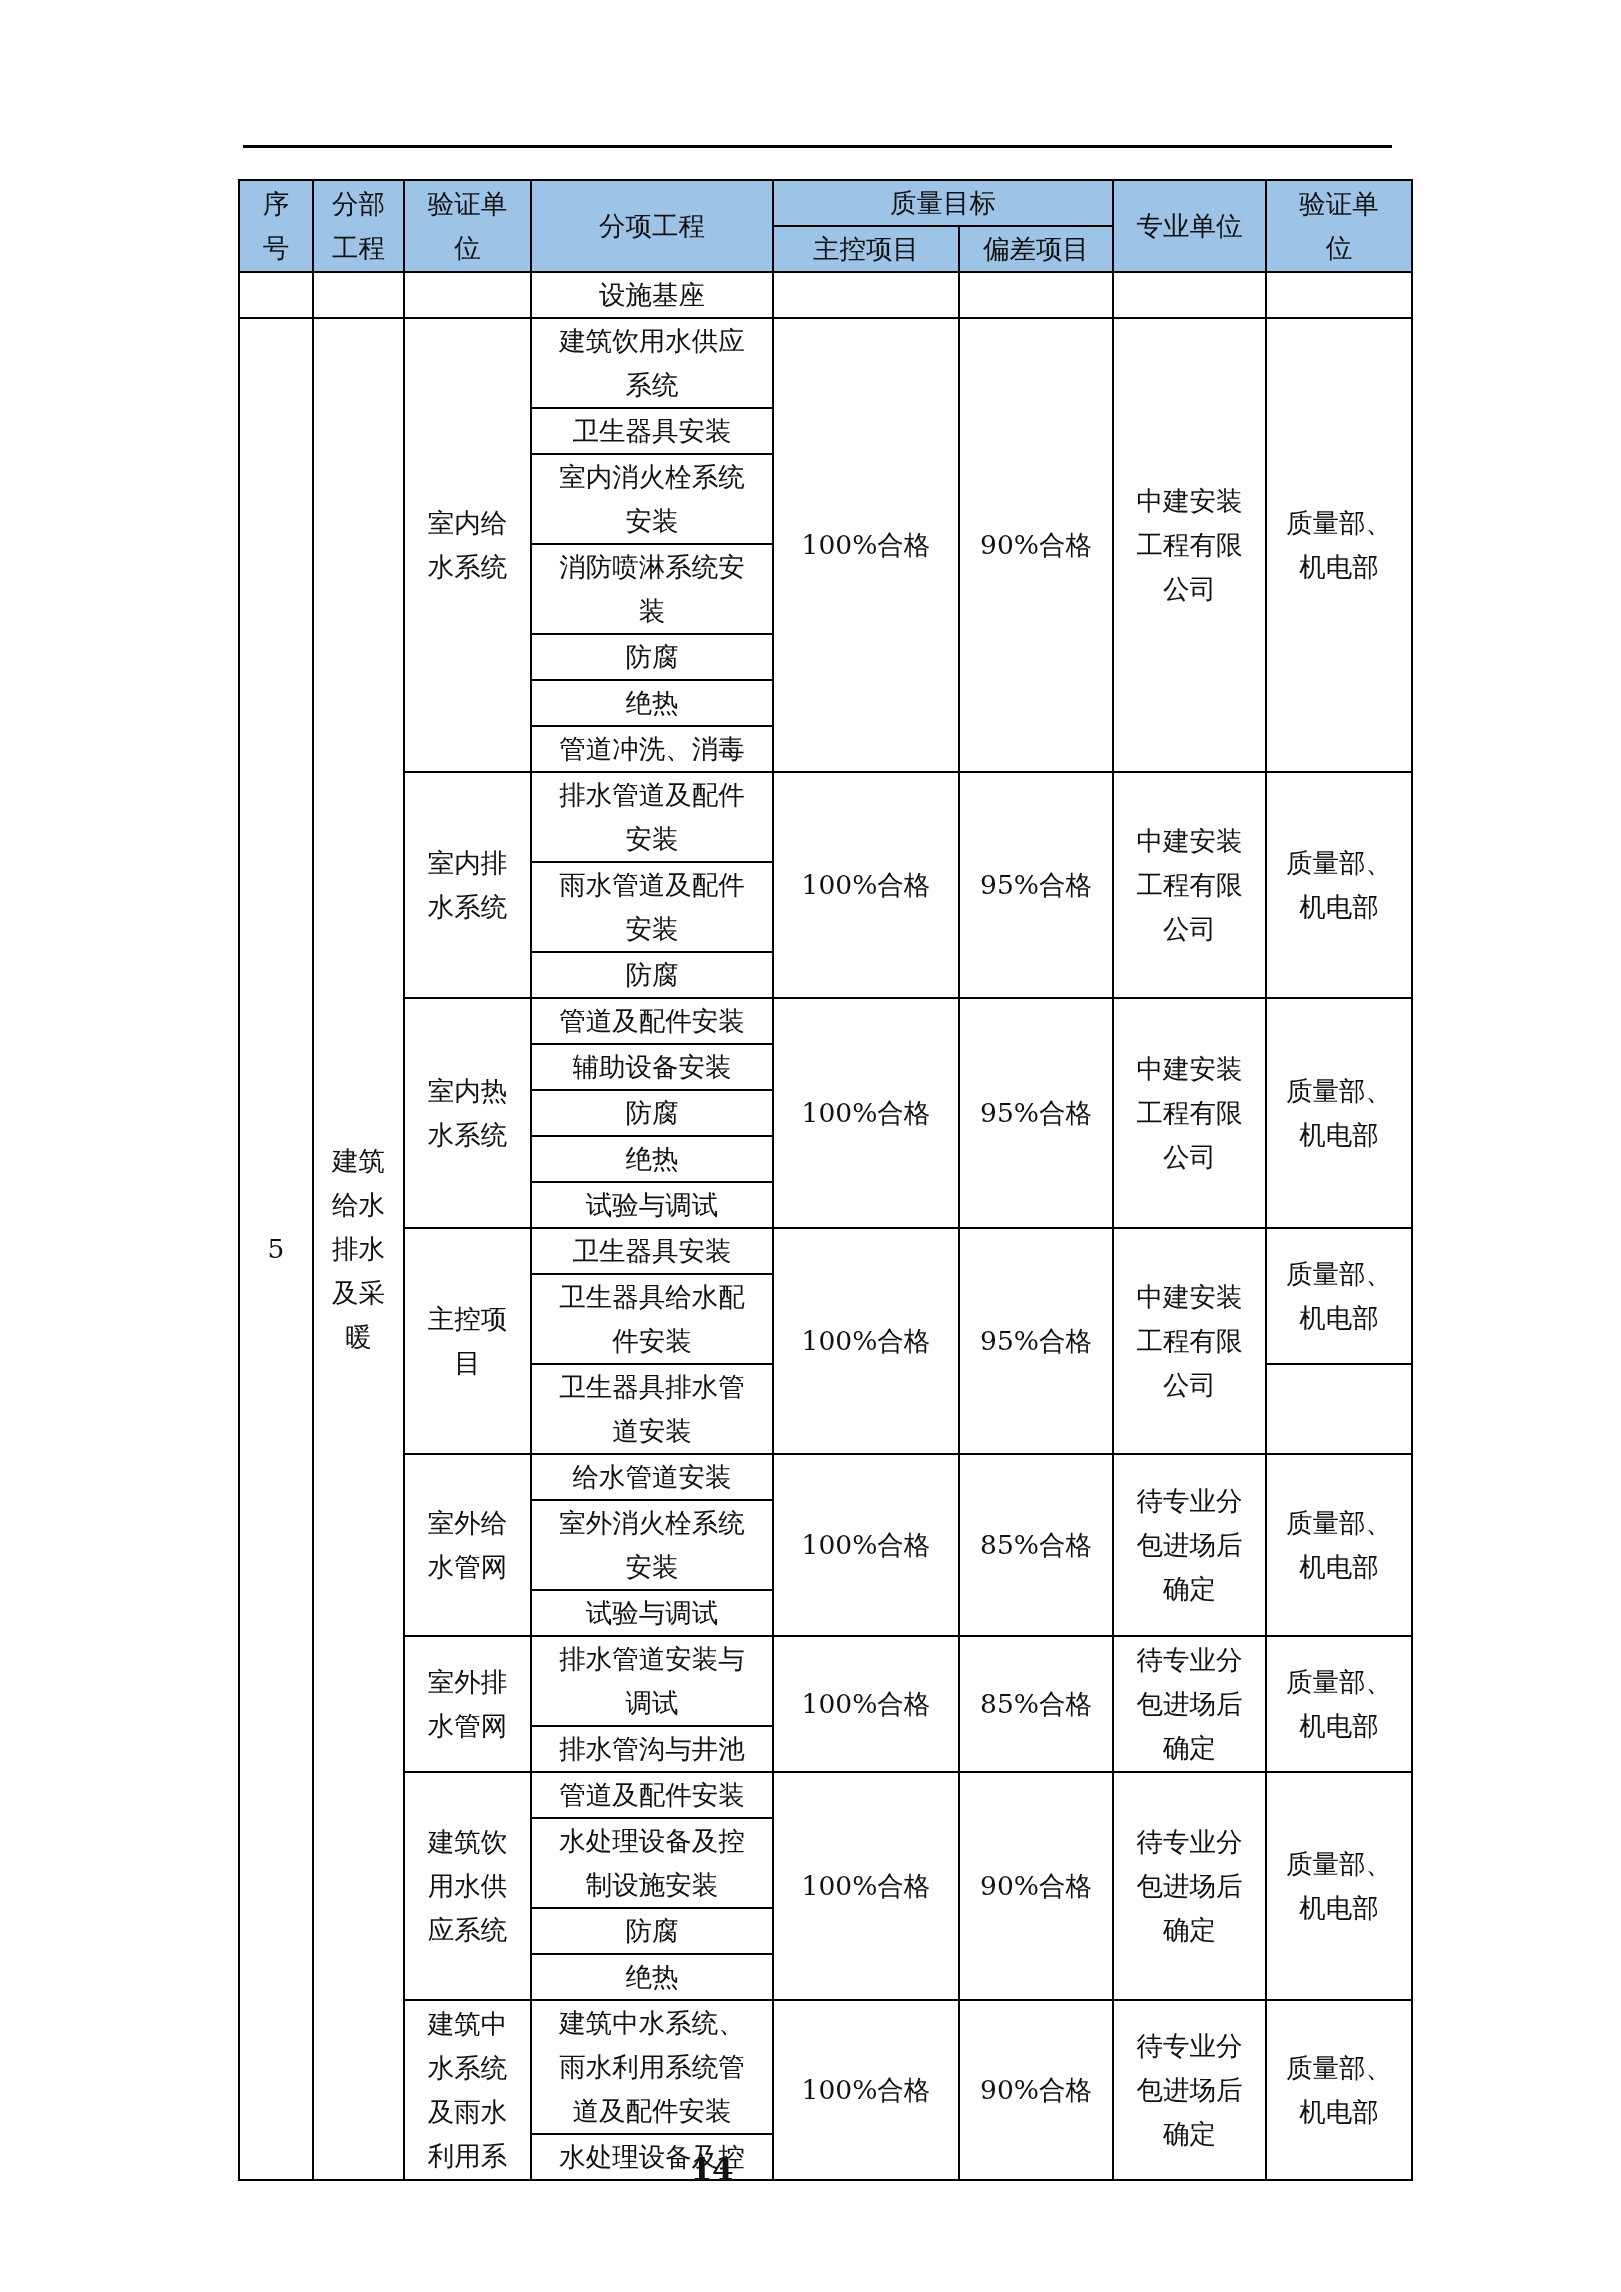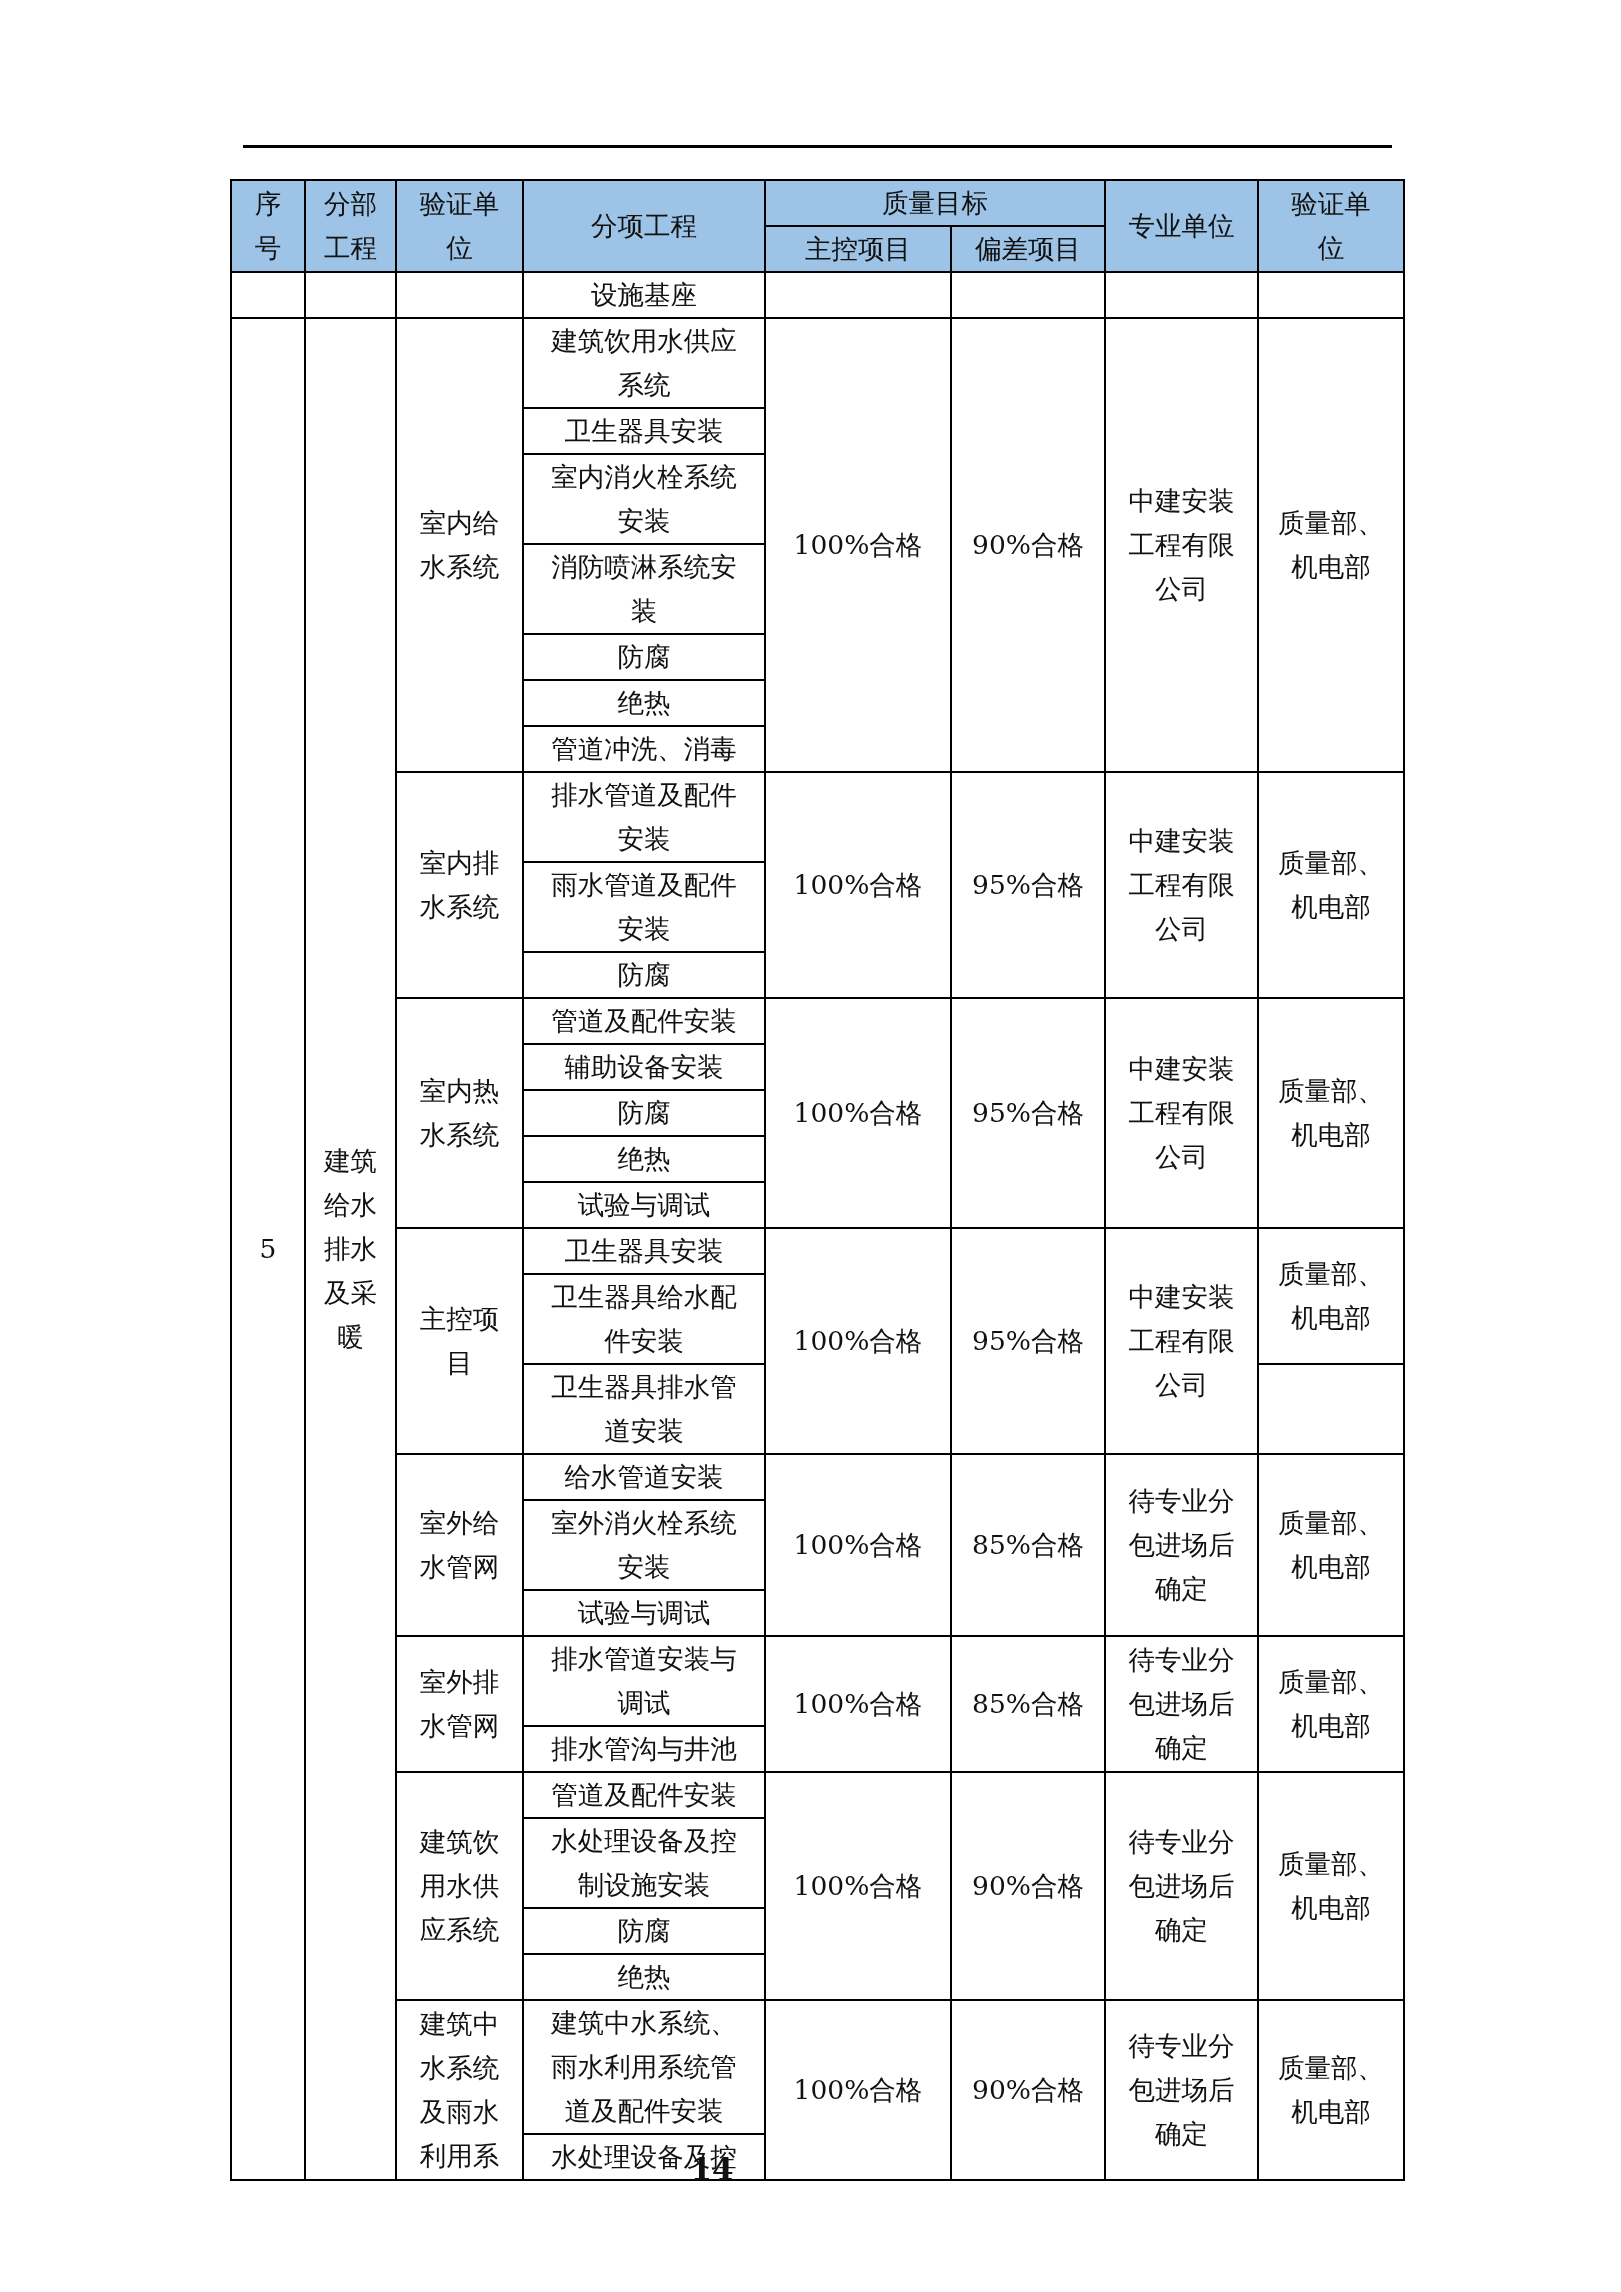--- a/index.html
+++ b/index.html
@@ -1,18 +1,18 @@
 <!DOCTYPE html>
 <html><head>
 <meta charset="utf-8">
 <style>
   html,body{margin:0;padding:0;background:#fff;}
   body{width:1621px;height:2293px;position:relative;font-family:"DejaVu Serif","Liberation Serif",serif;color:#111;}
   .top-rule{position:absolute;left:243px;top:145px;width:1149px;height:2.9px;background:#000;}
-  table{position:absolute;left:230px;top:179px;border-collapse:collapse;table-layout:fixed;
+  table{position:absolute;left:238px;top:179px;border-collapse:collapse;table-layout:fixed;
         border:2.9px double #000;}
   td,th{border:2px solid #000;padding:0;text-align:center;vertical-align:middle;font-weight:normal;
         font-size:26.5px;line-height:44px;}
   th{background:#9dc3e6;}
   .page-num{position:absolute;left:0;width:1424px;top:2151px;text-align:center;font-size:31px;font-weight:bold;}
   .pad{padding:0 5.9px;}
 </style>
 </head>
 <body>
 

